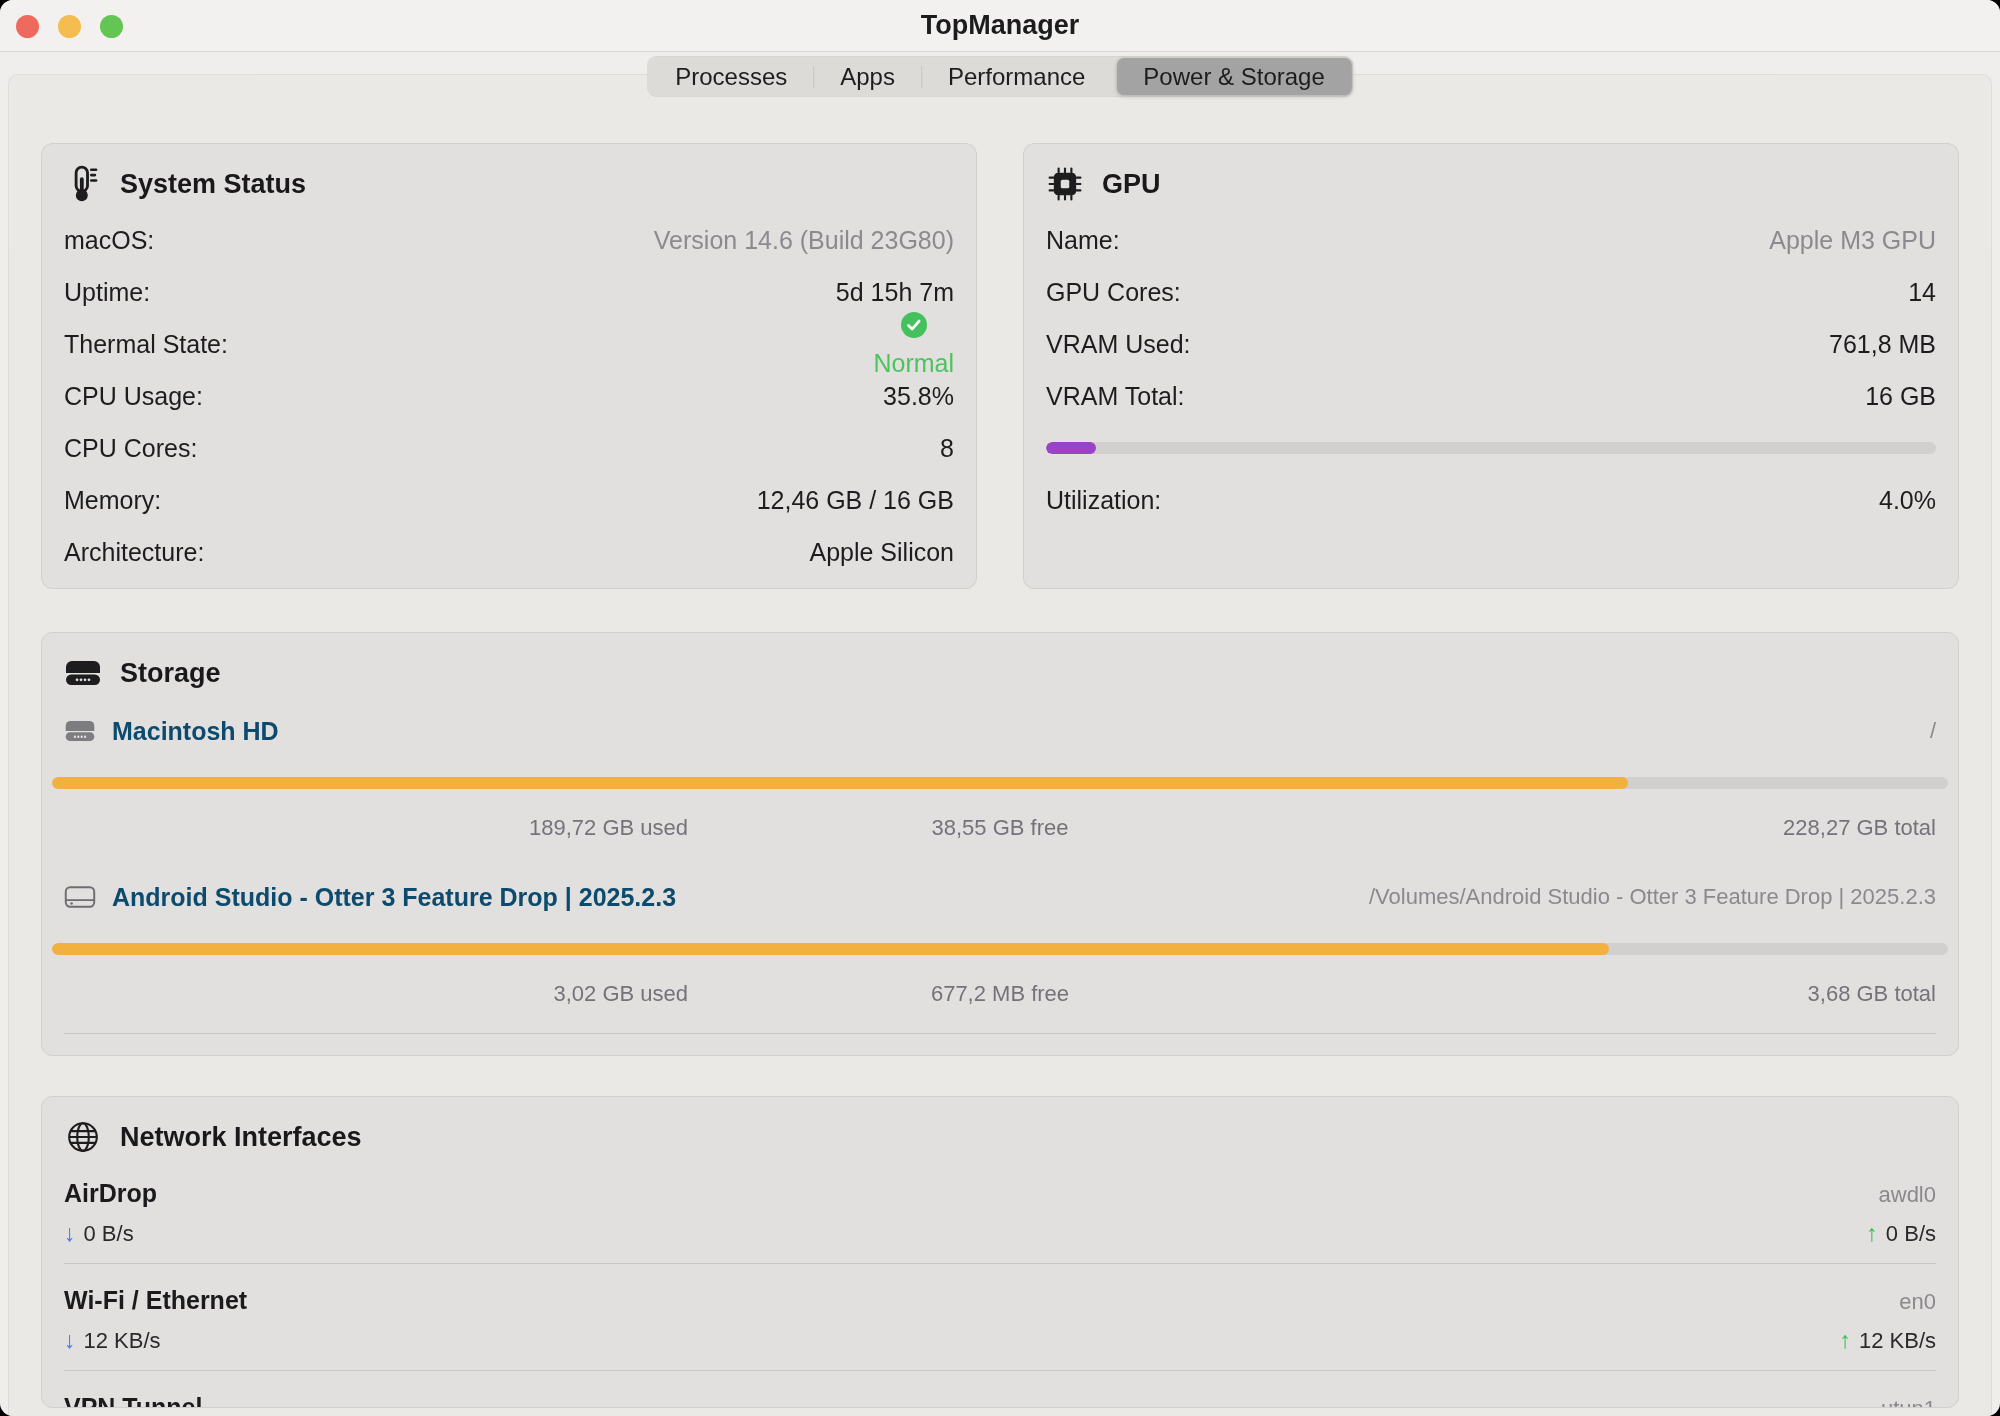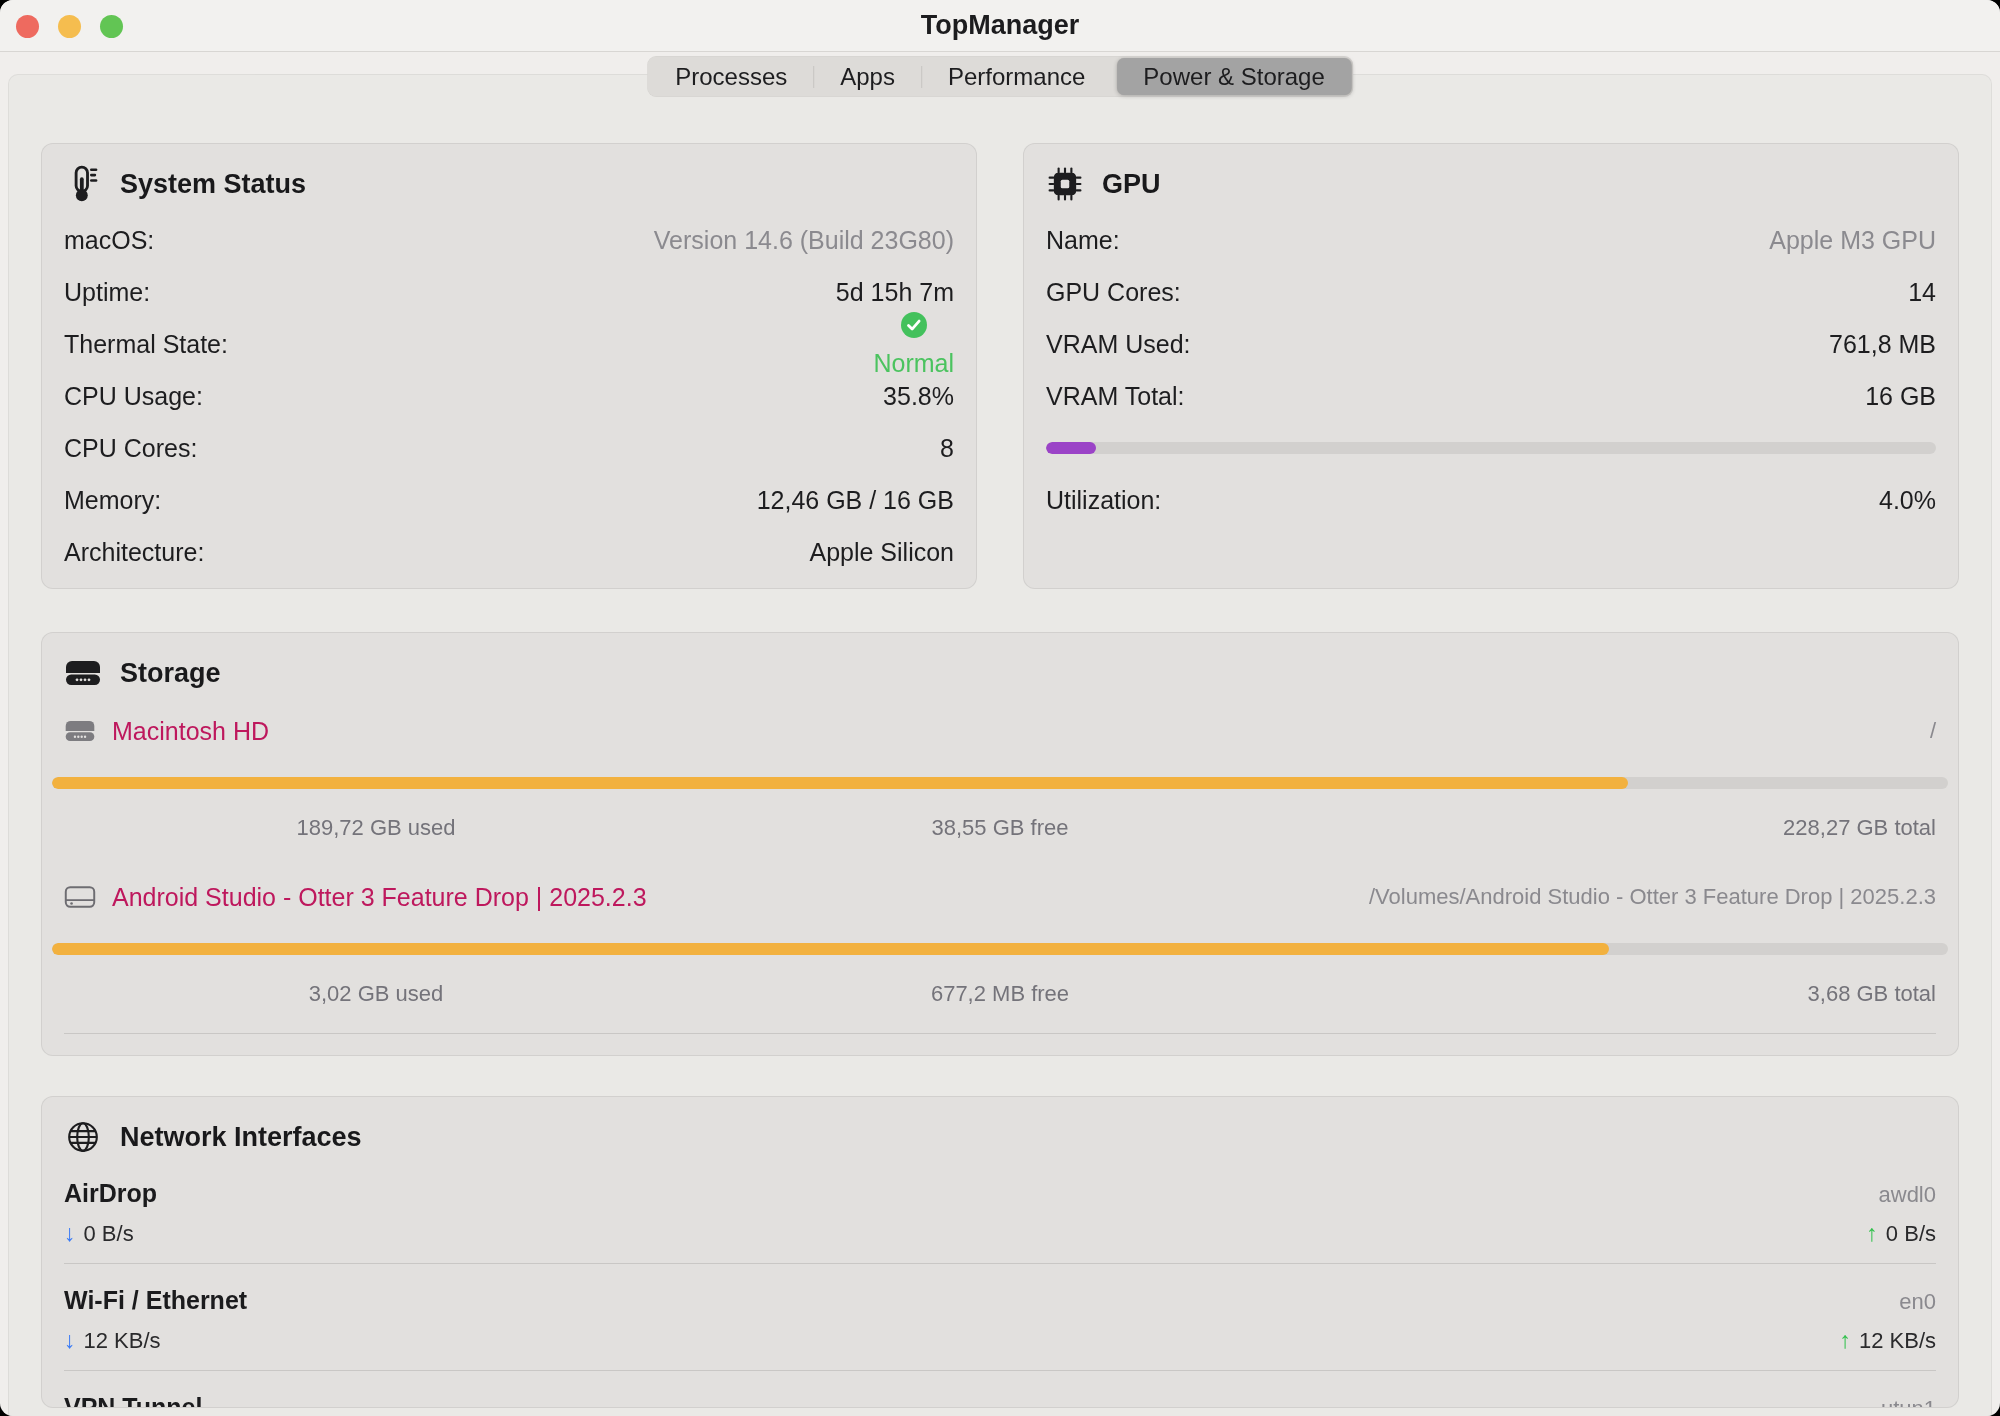--- a/index.html
+++ b/index.html
@@ -61,25 +61,25 @@
   
   .track{ height:12px; border-radius:6px; background:#d2d0ce; overflow:hidden; }
   .bar-row{ height:52px; display:flex; align-items:center; }
   .bar-row .track{ flex:1; }
   .fill{ height:100%; border-radius:6px; }
   .fill-purple{ background:#9b43c7; min-width:50px; }
   .fill-orange{ background:#f2b13f; }
   
   .storage-panel{ margin-top:43px; height:424px; }
   .vol-head{ display:flex; align-items:center; gap:16px; margin-top:16px; height:44px; }
-  .vol-name{ font-size:25px; font-weight:400; color:#be185d; flex:1; white-space:nowrap; overflow:hidden; }
+  .vol-name{ font-size:25px; font-weight:700; color:#0c4a6e; flex:1; white-space:nowrap; overflow:hidden; }
   .vol-mount{ font-size:22px; color:#8a898e; white-space:nowrap; }
   .vol-track{ margin:24px -12px 0; }
   .stats{ display:flex; margin-top:26px; font-size:22px; color:#74737a; }
-  .stats span:nth-child(1){ flex:1; text-align:center; }
+  .stats span:nth-child(1){ flex:1; text-align:right; }
   .stats span:nth-child(2){ flex:1; text-align:center; }
   .stats span:nth-child(3){ flex:1; text-align:right; }
   .divider{ height:1px; background:#c9c7c5; margin-top:26px; }
   
   .network-panel{ margin-top:40px; height:312px; }
   .net-line1{ display:flex; align-items:baseline; justify-content:space-between; margin-top:22px; }
   .net-name{ font-size:25px; font-weight:600; color:#1b1b1d; }
   .net-if{ font-size:22px; color:#8a898e; }
   .net-line2{ display:flex; justify-content:space-between; margin-top:12px; font-size:22px; color:#2a2a2c; }
   .speed{ display:flex; align-items:center; gap:8px; }

